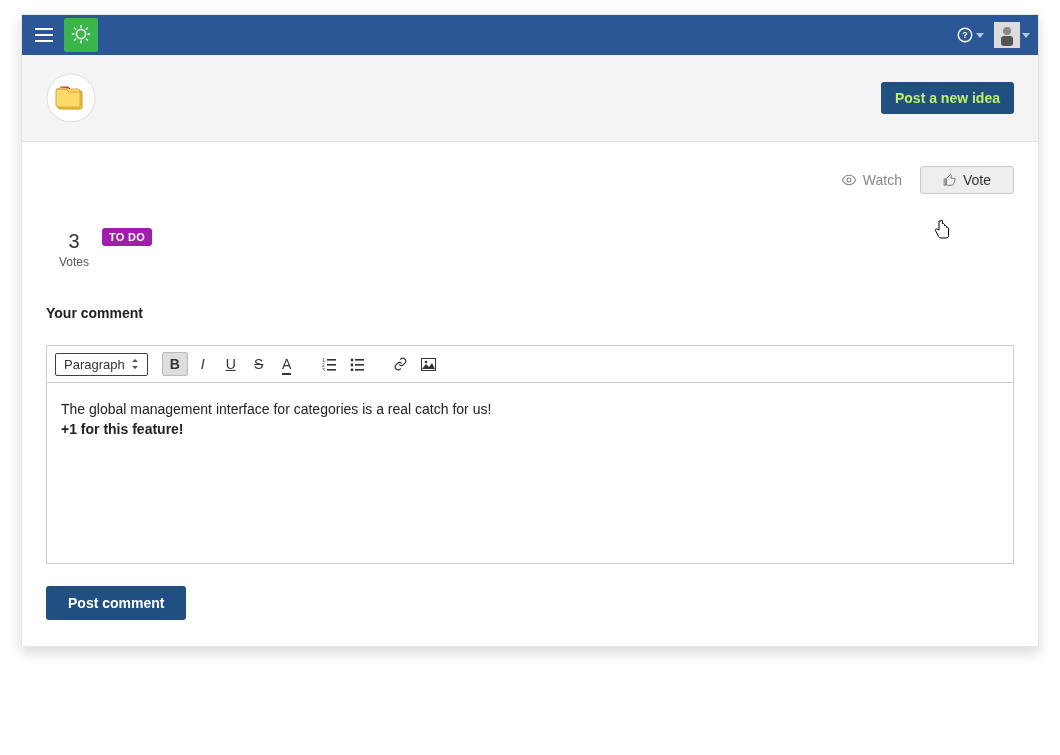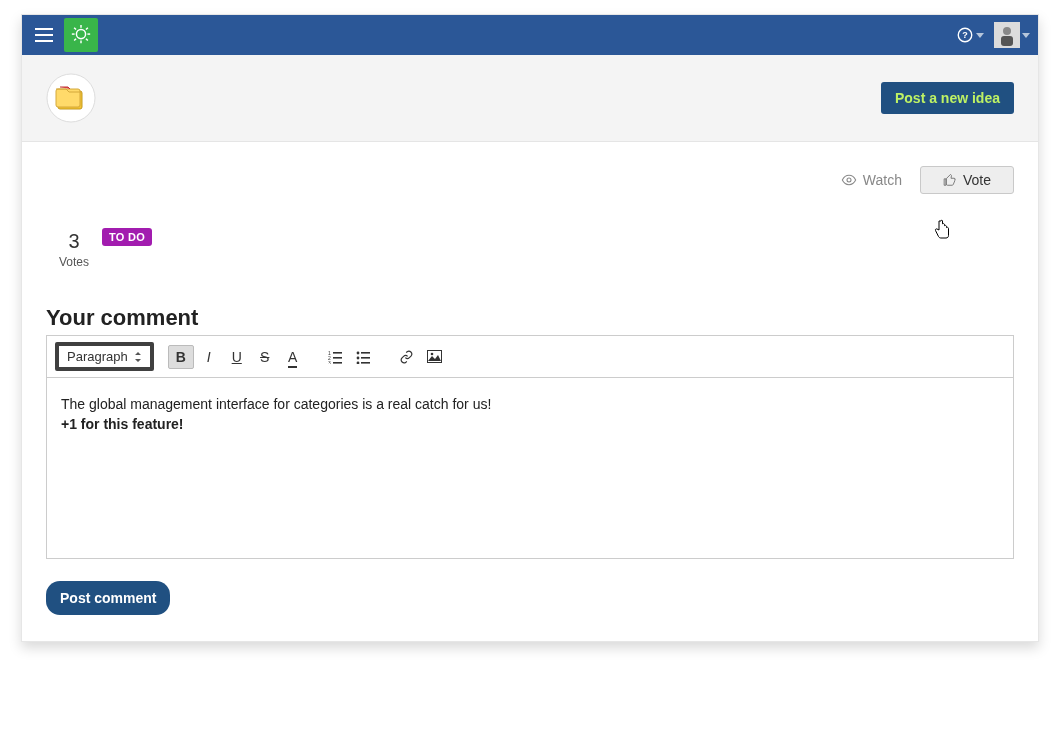--- a/index.html
+++ b/index.html
@@ -98,48 +98,48 @@
   }
   .dot-sep { color:#999; font-size:12px;}
   .idea-date { color:#666; font-size:13px; }
   .idea-desc { margin-top:14px; font-size:14px; color:#333; }
   .status-pill {
     display:inline-block; margin-top:14px;
     background:#a21caf; color:#fff; font-size:11px; font-weight:bold;
     padding:3px 7px; border-radius:3px; letter-spacing:0.3px;
   }
   
-  .comment-heading { font-size:22px; margin-top:36px; margin-bottom:4px; color:#222;}
+  .comment-heading { font-size:14px; margin-top:36px; margin-bottom:24px; color:#222;}
   .editor-box { border:1px solid #ccc; }
   .toolbar {
     border-bottom:1px solid #ccc;
     padding:6px 8px;
     display:flex; align-items:center; gap:4px;
     color:#333;
   }
   .style-dd {
-    border:4px solid #404040; padding:3px 8px; font-size:13px; border-radius:2px; background:#fff;
+    border:1px solid #404040; padding:3px 8px; font-size:13px; border-radius:2px; background:#fff;
     display:flex; align-items:center; gap:6px; cursor:pointer; margin-right:6px;
   }
   .tb-group { display:flex; gap:2px; margin-left:4px;}
   .tb-btn {
     width:26px;height:24px;border:1px solid transparent;
     display:flex;align-items:center;justify-content:center;
     cursor:pointer; font-size:14px; color:#333; border-radius:2px;
   }
   .tb-btn.active { background:#ddd; border:1px solid #bbb;}
   .tb-sep { width:1px; height:22px; background:transparent; margin:0 2px;}
   .editor-area {
     padding:16px 14px; min-height:180px; font-size:14px; color:#222;
     line-height:1.45;
   }
   .post-btn {
     margin-top:22px;
-    background:#205081; color:#fff; border:none; border-radius:14px;
-    padding:9px 14px; font-weight:bold; font-size:14px; cursor:pointer;
+    background:#205081; color:#fff; border:none; border-radius:3px;
+    padding:9px 22px; font-weight:bold; font-size:14px; cursor:pointer;
   }
 </style>
 </head>
 <body>
 
 <div class="page-wrap">
 
   <div class="navbar">
     <div class="nav-left">
       <div class="hamburger">

